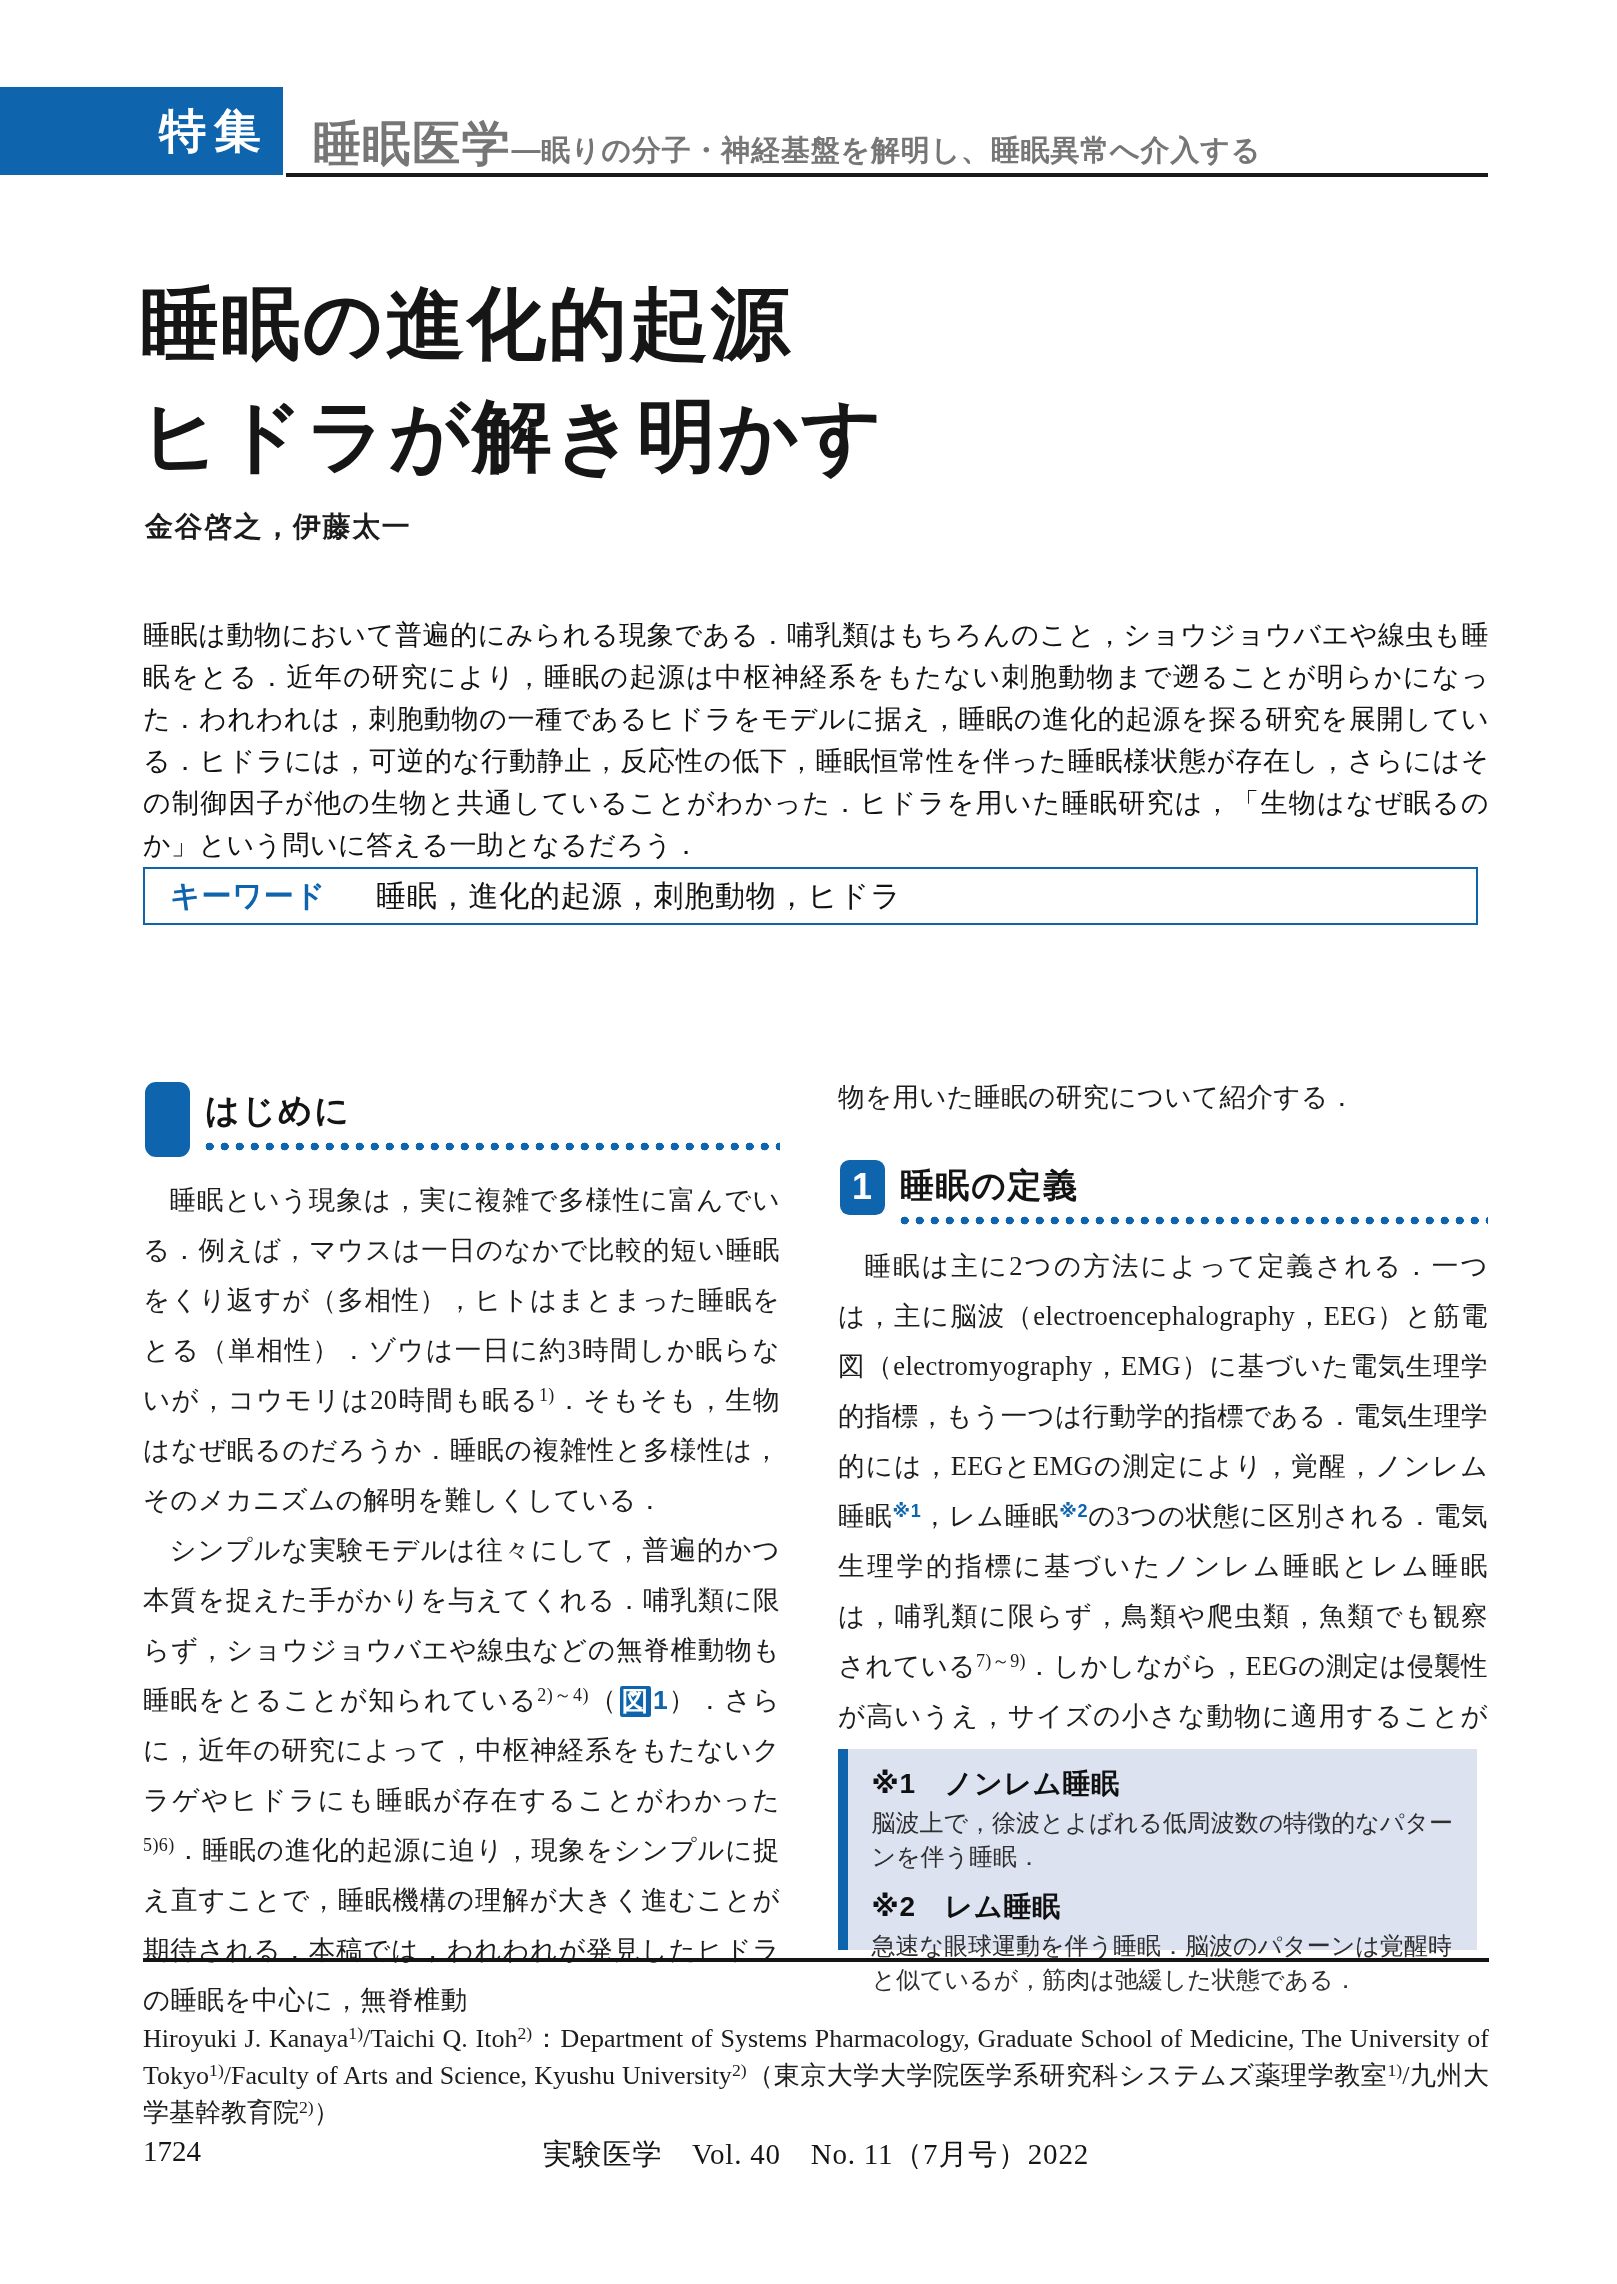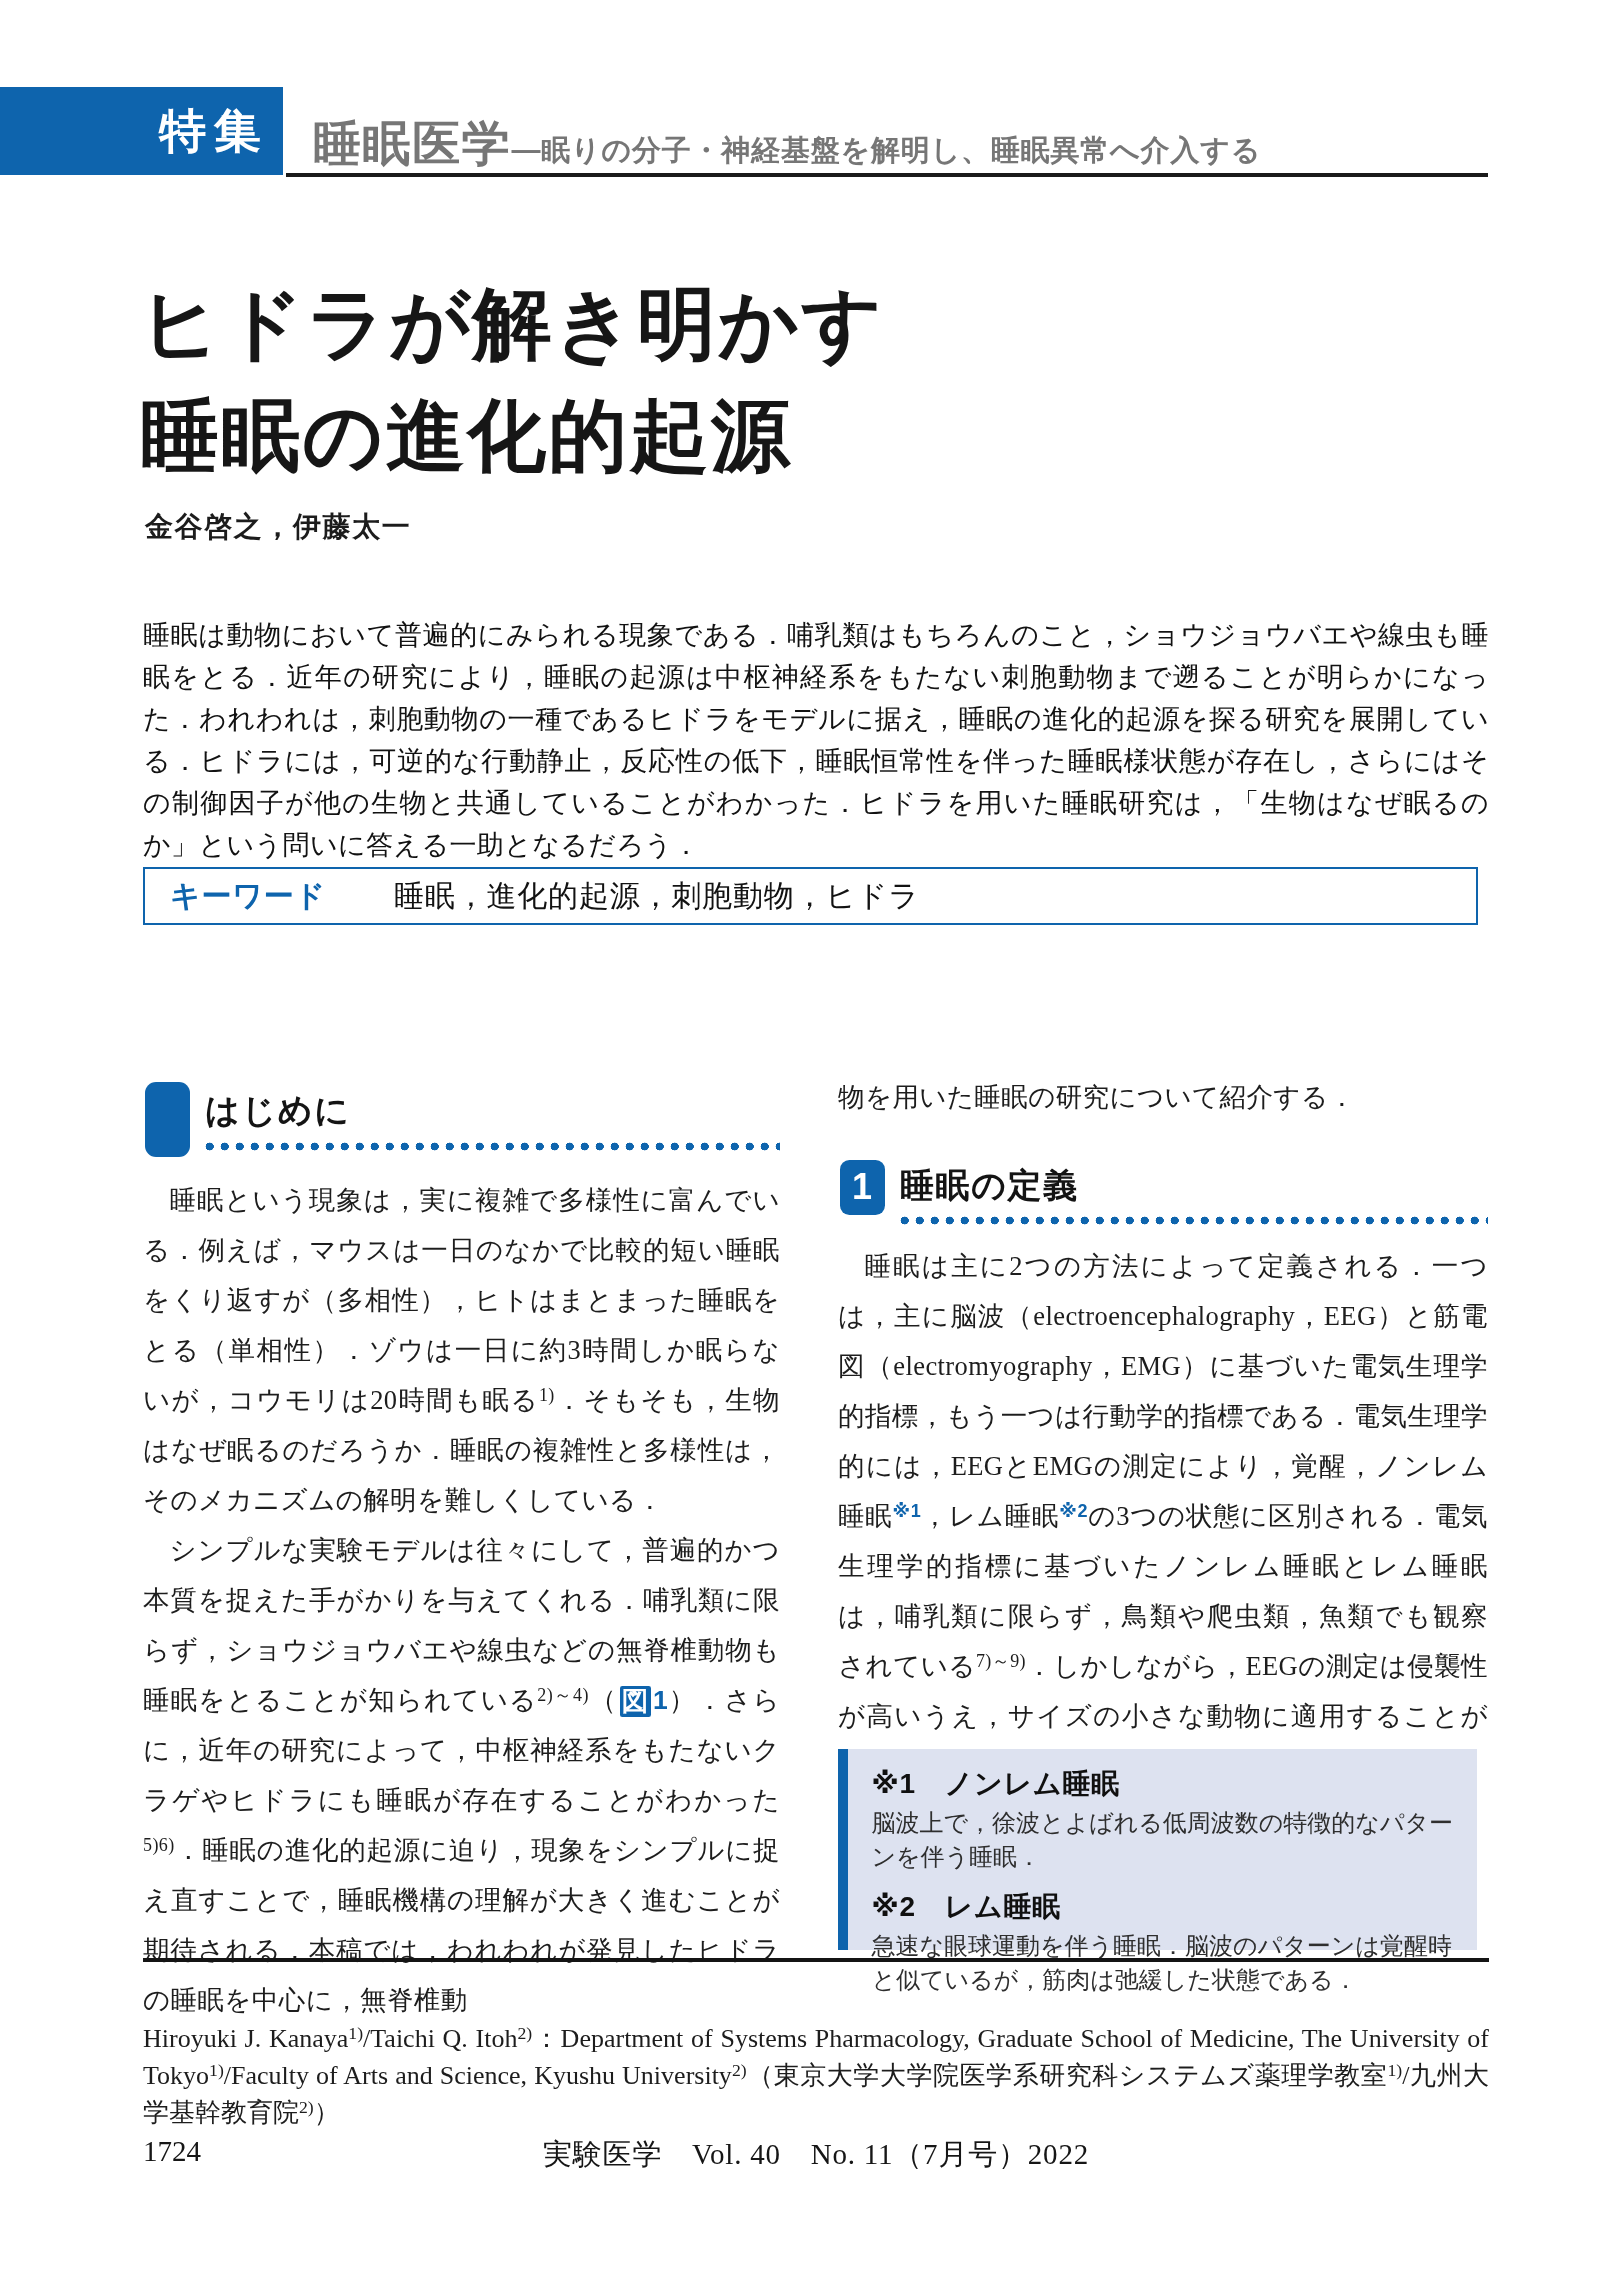--- a/index.html
+++ b/index.html
@@ -51,21 +51,21 @@
     font-family:"Liberation Sans","DejaVu Sans",sans-serif;font-weight:500;
     font-size:27px;line-height:42px;text-align:justify;color:#121212;
     letter-spacing:0.4px;
   }
   .keyword-box{
     position:absolute;left:143px;top:867px;width:1335px;height:58px;
     border:2.3px solid var(--accent);display:flex;align-items:center;padding-left:25px;
     font-family:"Liberation Sans","DejaVu Sans",sans-serif;
   }
   .keyword-label{font-weight:bold;font-size:30px;color:var(--accent);letter-spacing:0.8px;}
-  .keyword-text{font-size:30px;color:#121212;margin-left:68px;letter-spacing:0.8px;}
+  .keyword-text{font-size:30px;color:#121212;margin-left:50px;letter-spacing:0.8px;}
   
   .col-left{position:absolute;left:143px;top:1074px;width:637px;}
   .col-right{position:absolute;left:838px;top:1074px;width:650px;}
   .sec-heading{position:relative;}
   .sec-badge{
     position:absolute;left:1.6px;top:7.8px;width:45px;height:75px;
     background:var(--accent);border-radius:11px;
   }
   .sec-badge-num{
     position:absolute;left:1.6px;top:3.1px;width:45px;height:55px;
@@ -145,22 +145,22 @@
   <div class="feature-box">
     <span class="feature-label">特集</span>
   </div>
   <div class="series-row">
     <span class="series-title">睡眠医学</span>
       <span class="series-subtitle">―眠りの分子・神経基盤を解明し、睡眠異常へ介入する</span>
   </div>
   <div class="header-rule"></div>
 
   <div class="article-title">
+    <div>睡眠の進化的起源</div>
     <div>ヒドラが解き明かす</div>
-    <div>睡眠の進化的起源</div>
   </div>
   <div class="article-authors">金谷啓之，伊藤太一</div>
 
   <div class="abstract">睡眠は動物において普遍的にみられる現象である．哺乳類はもちろんのこと，ショウジョウバエや線虫も睡眠をとる．近年の研究により，睡眠の起源は中枢神経系をもたない刺胞動物まで遡ることが明らかになった．われわれは，刺胞動物の一種であるヒドラをモデルに据え，睡眠の進化的起源を探る研究を展開している．ヒドラには，可逆的な行動静止，反応性の低下，睡眠恒常性を伴った睡眠様状態が存在し，さらにはその制御因子が他の生物と共通していることがわかった．ヒドラを用いた睡眠研究は，「生物はなぜ眠るのか」という問いに答える一助となるだろう．</div>
 
   <div class="keyword-box">
     <span class="keyword-label">キーワード</span>
     <span class="keyword-text">睡眠，進化的起源，刺胞動物，ヒドラ</span>
   </div>
 

